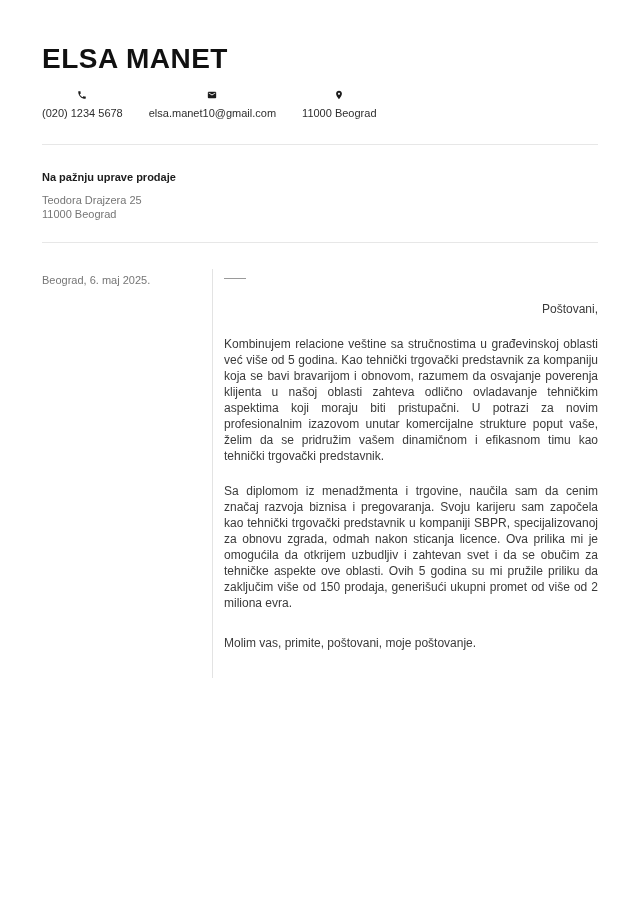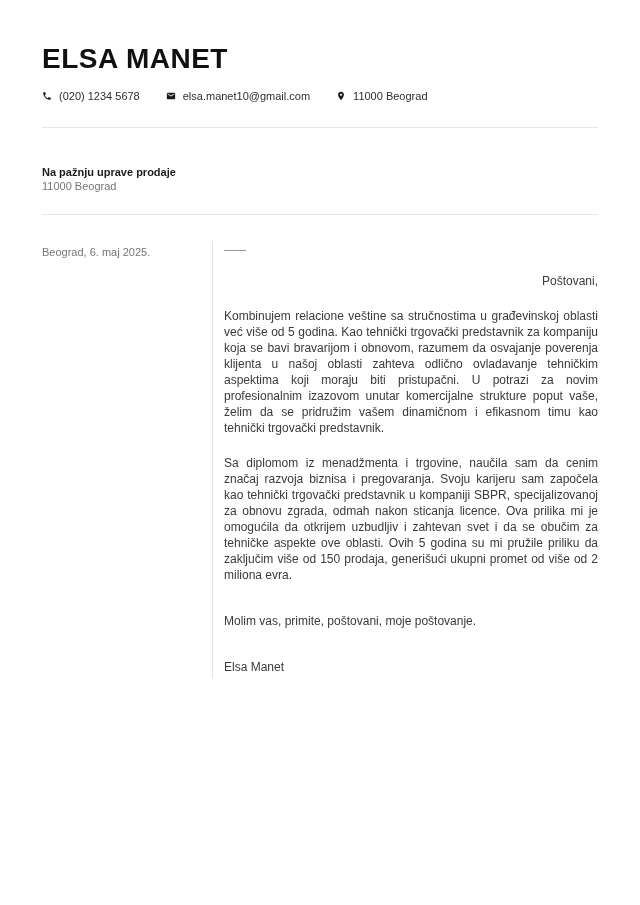--- a/index.html
+++ b/index.html
@@ -25,34 +25,34 @@
     line-height:1.1;
   }
   .contact-row {
     margin-top:15px;
     display:flex;
     align-items:center;
     gap:26px;
     font-size:11px;
     color:#2e2e2e;
   }
-  .contact-item { display:flex; align-items:center; gap:7px; white-space:nowrap; }
+  .contact-item { display:flex; align-items:center; gap:7px; white-space:nowrap;flex-direction:column; }
   .cicon { width:10px; height:10px; flex:none; display:block; }
   .cicon svg { display:block; width:100%; height:100%; fill:#1c1c1c; }
 
   .hr {
     border:none;
     border-top:1px solid #e7e7e7;
     height:0;
   }
   .hr1 { margin-top:25px; }
   .hr2 { margin-top:21px; }
 
   
-  .recipient { margin-top:37px; font-size:11px; line-height:14px; }
+  .recipient { margin-top:25px; font-size:11px; line-height:14px; }
   .recipient .bold { font-weight:700; color:#1c1c1c; }
   .recipient .muted { color:#767676; }
   .recipient .addr { margin-top:9px; }
 
   
   .letter { display:flex; margin-top:26px; align-items:stretch; }
   .date-col {
     width:170px; flex:none;
     font-size:11px; color:#767676;
     padding-top:5px;
@@ -76,21 +76,21 @@
   }
   .salutation { margin-top:22px; font-size:12px; line-height:16px; color:#3a3a3a;text-align:right; }
   .para {
     margin-top:19px;
     font-size:12px;
     line-height:16px;
     color:#3a3a3a;
     text-align:justify;
   }
   .closing, .signature {
-    margin-top:30px;
+    margin-top:24px;
     font-size:12px;
     line-height:16px;
     color:#3a3a3a;
   }
 </style>
 </head>
 <body>
 
 <div class="page">
   <div class="inner">
@@ -121,20 +121,21 @@
             </svg>
         </span>
         <span>11000 Beograd</span>
       </div>
     </div>
 
     <hr class="hr hr1">
 
     <div class="recipient">
       <div class="bold">Na pažnju uprave prodaje</div>
+      <div class="muted addr">Teodora Drajzera 25</div>
       <div class="muted">11000 Beograd</div>
     </div>
 
     <hr class="hr hr2">
 
     <div class="letter">
       <div class="date-col">Beograd, 6. maj 2025.</div>
       <div class="body-col">
         <div class="subject-rule"></div>
         <p class="salutation">Poštovani,</p>

